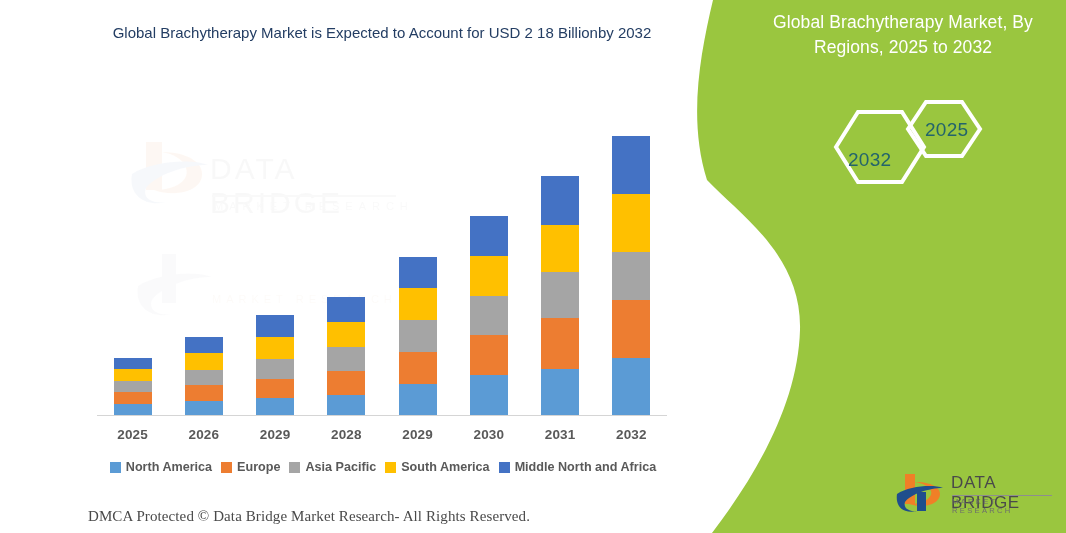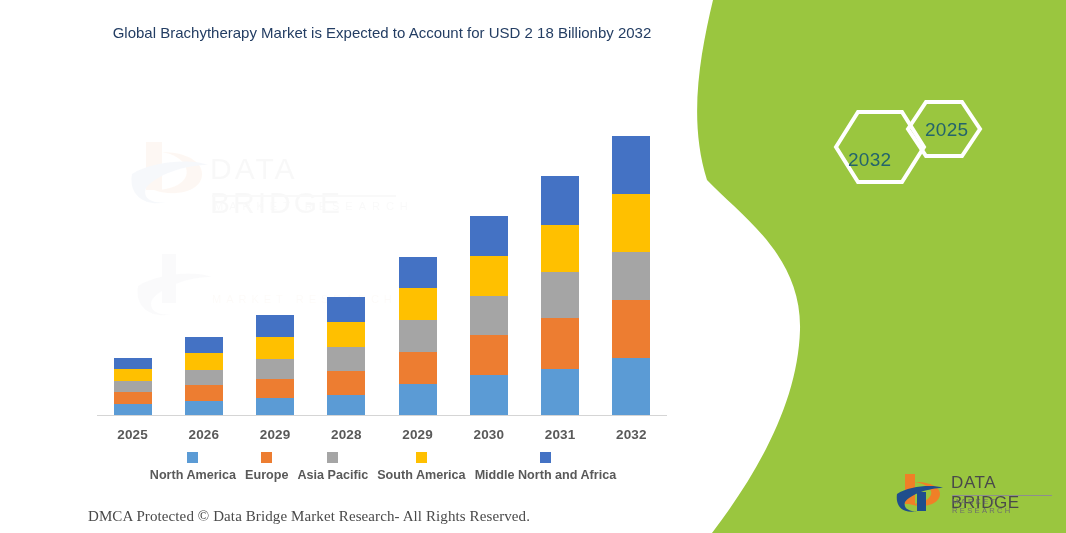--- a/index.html
+++ b/index.html
@@ -94,21 +94,21 @@
   .xlabels{position:absolute;left:97px;top:427px;width:570px;height:20px;}
   .xlabel{
     position:absolute;width:72px;text-align:center;
     color:#595959;font-size:13.5px;font-weight:bold;letter-spacing:.2px;
   }
 
   .legend{
     position:absolute;left:97px;top:457px;width:572px;height:20px;
     display:flex;align-items:center;justify-content:center;gap:9px;
   }
-  .legend-item{display:flex;align-items:center;gap:5px;flex-direction:column;}
+  .legend-item{display:flex;align-items:center;gap:5px;}
   .legend-swatch{width:11px;height:11px;display:inline-block;}
   .legend-text{color:#595959;font-size:12.6px;font-weight:bold;letter-spacing:0;}
 
   
   .footer-left{
     position:absolute;left:88px;top:508px;color:#4a4a4a;
     font-family:"Liberation Serif", serif;font-size:15px;letter-spacing:.1px;
   }
   .footer-right{
     position:absolute;left:401px;top:508px;color:#4a4a4a;
@@ -122,20 +122,21 @@
 
   <div class="green-panel">
     <svg width="1066" height="533" viewBox="0 0 1066 533">
       <path d="M 713 0 L 1066 0 L 1066 533 L 712 533
                C 760 470, 798 400, 800 330
                C 802 255, 740 215, 707 180
                C 688 120, 700 55, 713 0 Z" fill="#9ac63f"></path>
     </svg>
   </div>
 
+  <div class="panel-title">Global Brachytherapy Market, By Regions, 2025 to 2032</div>
 
   <div class="hex-wrap">
     <svg width="200" height="110" viewBox="0 0 200 110">
 
       <polygon points="16,55 38,20 82,20 104,55 82,90 38,90" fill="none" stroke="#ffffff" stroke-width="4"></polygon>
 
       <polygon points="88,37 106,10 142,10 160,37 142,64 106,64" fill="none" stroke="#ffffff" stroke-width="4"></polygon>
     </svg>
     <span class="hex-label y2025">2025</span>
     <span class="hex-label y2032">2032</span>

